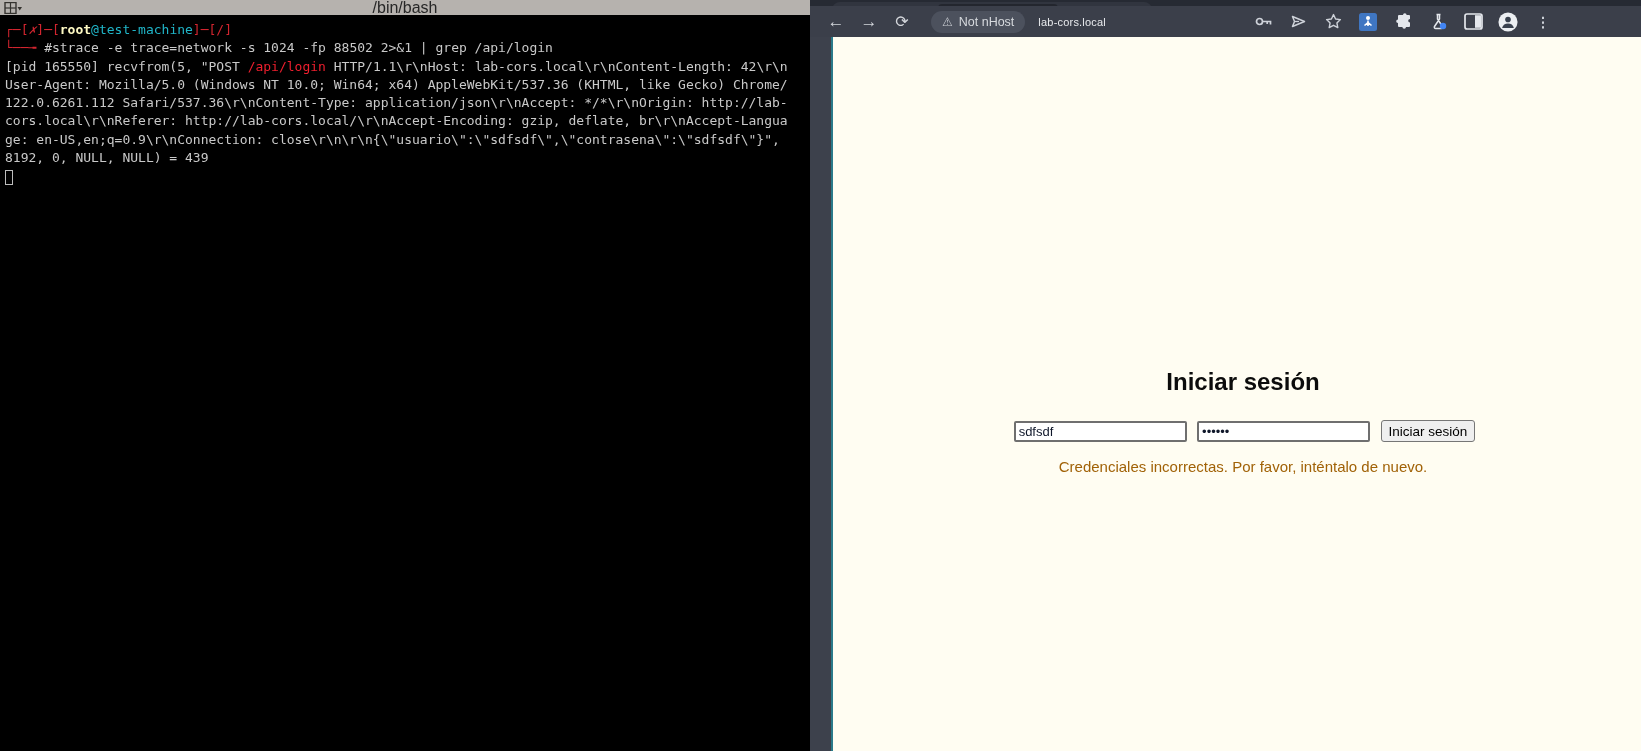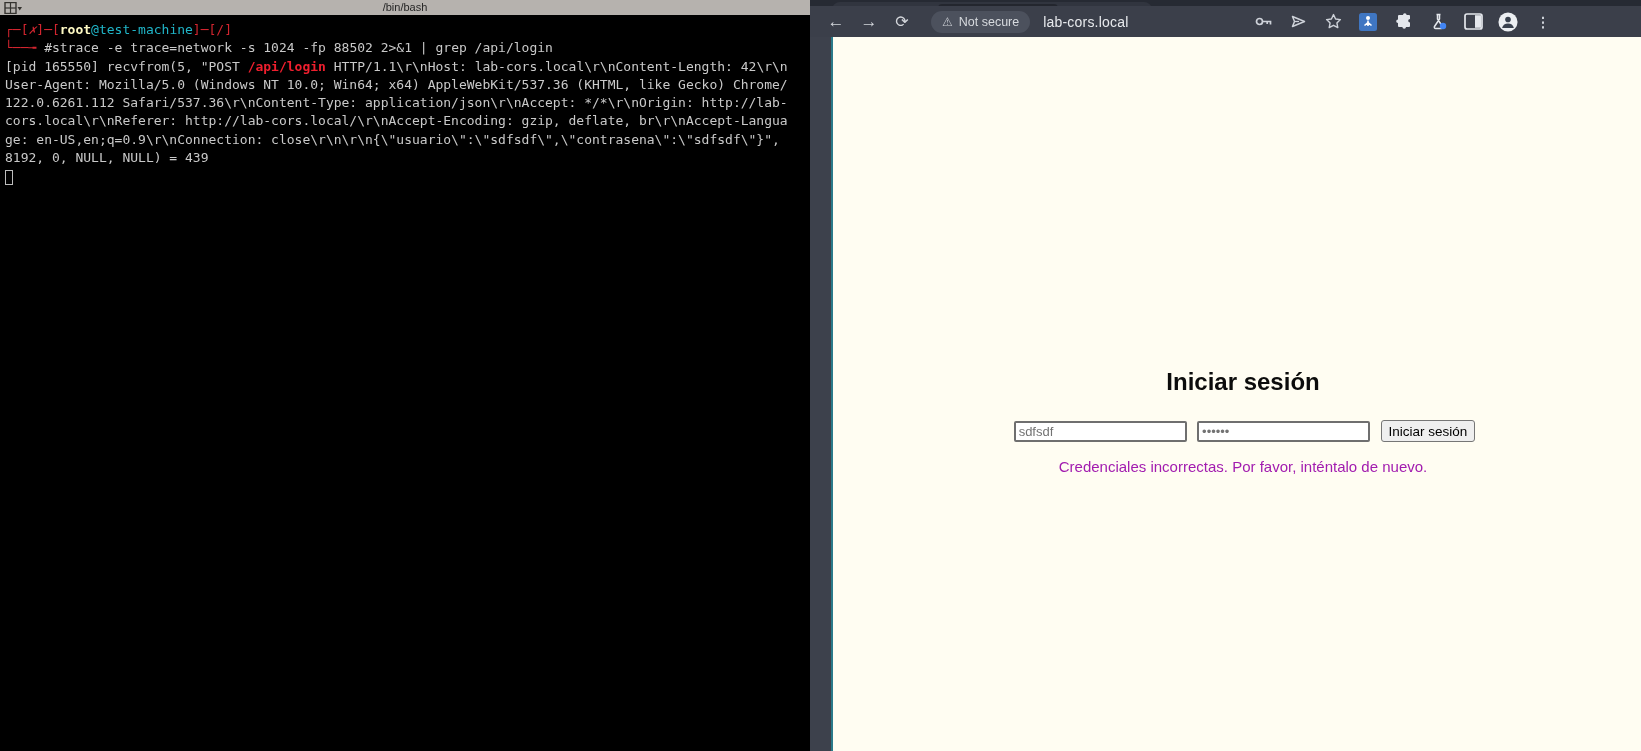--- a/index.html
+++ b/index.html
@@ -3,66 +3,66 @@
 <meta charset="utf-8">
 <style>
   * { margin:0; padding:0; box-sizing:border-box; }
   html,body { width:1641px; height:751px; overflow:hidden; background:#000; }
   body { font-family:"Liberation Sans", sans-serif; position:relative; }
 
   
   .terminal { position:absolute; left:0; top:0; width:810px; height:751px; background:#000; }
   .term-titlebar { position:relative; height:15px; background:#b6b2ae; display:flex; align-items:center; }
   .term-icon { position:absolute; left:4px; top:1px; width:20px; height:13px; display:flex; align-items:center; color:#35332f; }
-  .term-title { width:100%; text-align:center; font-size:11px; line-height:15px; color:#262626; }
+  .term-title { width:100%; text-align:center; font-size:16px; line-height:15px; color:#262626; }
   .term-body { position:absolute; left:0; top:15px; right:0; bottom:0; background:#000;
                padding:6px 5px; font-family:"DejaVu Sans Mono","Liberation Mono",monospace;
                font-size:13px; line-height:18.3px; white-space:pre; }
   .term-line { height:18.3px; }
   .red   { color:#d2252f; }
   .redB  { color:#fef9c3; font-weight:bold; }
   .redI  { color:#d2252f; font-style:italic; }
   .cyanB { color:#20b6c9; font-weight:normal; }
   .fg    { color:#c9c9c9;text-align:right; }
-  .match { color:#ef1f2e; font-weight:bold; }
+  .match { color:#ef1f2e; font-weight:normal; }
   .cursor-block { display:inline-block; width:8px; height:15px; border:1px solid #bdbdbd; vertical-align:middle; margin-top:2px; }
 
   
   .browser { position:absolute; left:810px; top:0; width:831px; height:751px; background:#3d414c; }
   .tab-sliver { position:absolute; left:0; top:0; right:0; height:6px; background:#262a33; overflow:hidden; }
   .tab-top { position:absolute; left:22px; top:2px; width:320px; height:10px; background:#31353f; border-radius:8px 8px 0 0; }
   .tab-pill { position:absolute; left:128px; top:4px; width:120px; height:8px; background:#23262e; border-radius:5px; }
 
   .toolbar { position:absolute; left:0; top:6px; right:0; height:31px; background:#3b3f4a;
              display:flex; align-items:center; padding:0 10px 0 14px; color:#ced2d9; }
   .nav-btn { width:24px; height:24px; display:flex; align-items:center; justify-content:center;
              font-size:17px; color:#d3d6db; margin-right:9px; border-radius:50%; }
   .reload { font-size:16px; }
   .chip { display:flex; align-items:center; height:22px; background:#4c515d; border-radius:11px;
           padding:0 11px; margin-left:8px; font-size:12.5px; color:#d7dade; }
   .chip .warn { font-size:12px; margin-right:6px; color:#c9cdd3; }
-  .url-text { margin-left:13px; font-size:14px; color:#e8eaed; letter-spacing:.2px; }
+  .url-text { margin-left:13px; font-size:11px; color:#e8eaed; letter-spacing:.2px; }
   .tb-right { margin-left:auto; display:flex; align-items:center; gap:15px; margin-right:78px; }
   .tb-ic { width:20px; height:20px; display:flex; align-items:center; justify-content:center;
            font-size:16px; color:#ced2d9; }
   .tb-ic svg { display:block; }
   .kebab { font-size:14px; font-weight:bold; letter-spacing:0; }
 
   .page { position:absolute; left:21px; top:37px; right:0; bottom:0; background:#fffdf2;
           border-left:2px solid #2b7a8a; text-align:center; }
   .page-inner { padding-top:331px;padding-left:12px; }
   .login-heading { font-size:24px; font-weight:bold; color:#0c0c0c; font-family:"Liberation Sans",sans-serif; }
   .form-row { margin-top:24px; white-space:nowrap; }
   .login-input { width:173px; height:21px; border:2px solid #6f6f6f; border-radius:2px; background:#fff;
-                 font-size:13px; padding:0 3px; margin:0 3px; color:#737373;
+                 font-size:13px; padding:0 3px; margin:0 3px; color:#0f172a;
                  font-family:"Liberation Sans",sans-serif; vertical-align:middle; }
   .login-btn { height:22px; background:#efefef; border:1px solid #767676; border-radius:3px;
                font-size:13.5px; color:#000; padding:0 7px; margin-left:3px; vertical-align:middle;
                font-family:"Liberation Sans",sans-serif; }
-  .error-msg { margin-top:16px; font-size:15px; color:#a21caf; }
+  .error-msg { margin-top:16px; font-size:15px; color:#a16207; }
 </style>
 </head>
 <body>
 
 <div class="terminal">
   <div class="term-titlebar">
     <span class="term-icon">
       <svg width="19" height="12" viewBox="0 0 19 12">
         <rect x="1" y="0.5" width="11" height="11" fill="none" stroke="#35332f" stroke-width="1.4"></rect>
         <line x1="6.5" y1="0.5" x2="6.5" y2="11.5" stroke="#35332f" stroke-width="1.2"></line>
@@ -81,21 +81,21 @@
     <div class="tab-pill"></div>
   </div>
 
   <div class="toolbar">
     <div class="nav-btn">←</div>
     <div class="nav-btn">→</div>
     <div class="nav-btn reload">⟳</div>
 
     <div class="chip">
       <span class="warn">⚠</span>
-      <span>Not secure</span>
+      <span>Not nHost</span>
     </div>
 
     <span class="url-text">lab-cors.local</span>
 
     <div class="tb-right" id="tb-right">
         <div class="tb-ic">
           <svg width="19" height="19" viewBox="0 0 19 19">
             <circle cx="5.5" cy="9.5" r="3" fill="none" stroke="#ced2d9" stroke-width="1.7"></circle>
             <path d="M8.5 9.5 H16.5 V12.5 M13.2 9.5 V12" stroke="#ced2d9" stroke-width="1.7" fill="none"></path>
           </svg>

